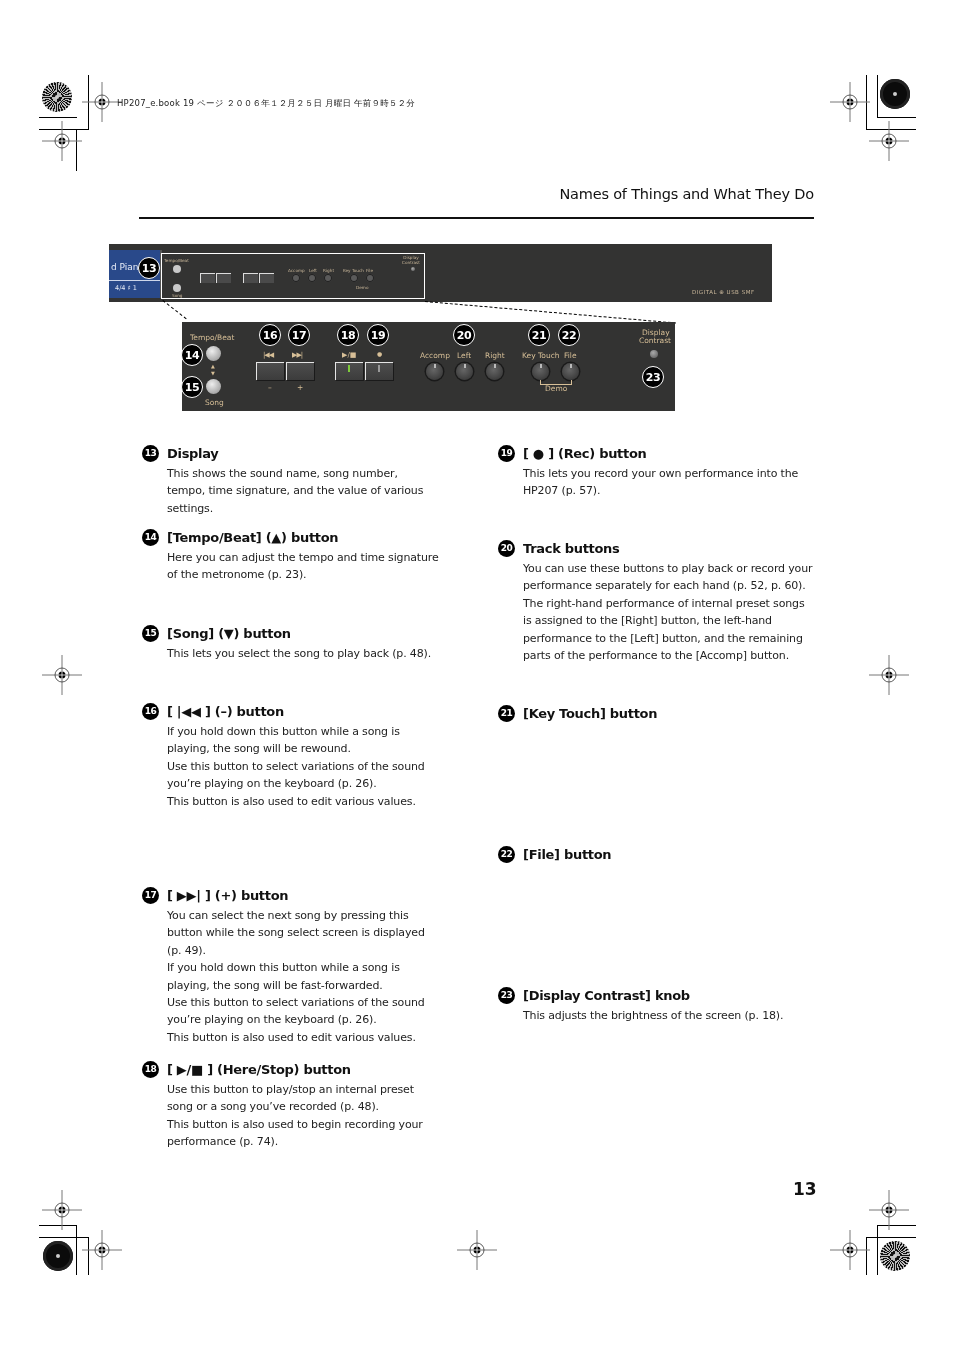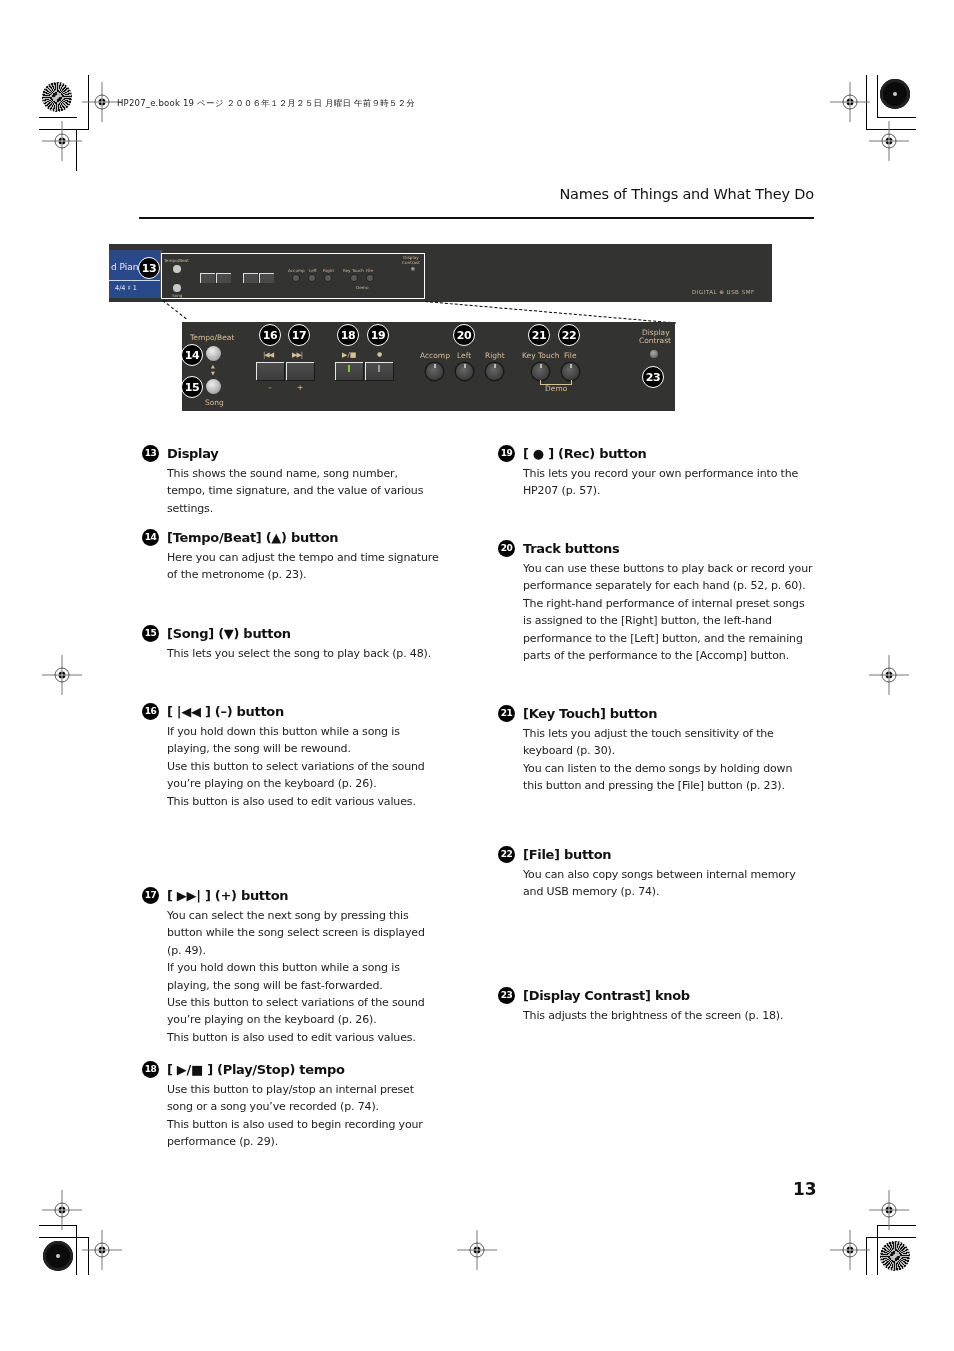--- a/index.html
+++ b/index.html
@@ -361,25 +361,25 @@
     <p>You can select the next song by pressing this button while the song select screen is displayed (p. 49).</p>
     <p>If you hold down this button while a song is playing, the song will be fast-forwarded.</p>
     <p>Use this button to select variations of the sound you’re playing on the keyboard (p. 26).</p>
     <p>This button is also used to edit various values.</p>
   </div>
 </div>
 
 <div class="item" style="left:139px;top:1060px;">
   <div class="head">
       <span class="bullet">18</span>
-      <span class="title">[ ▶/■ ] (Play/Stop) tempo</span>
-    </div>
-  <div class="body">
-    <p>Use this button to play/stop an internal preset song or a song you’ve recorded (p. 74).</p>
-    <p>This button is also used to begin recording your performance (p. 29).</p>
+      <span class="title">[ ▶/■ ] (Here/Stop) button</span>
+    </div>
+  <div class="body">
+    <p>Use this button to play/stop an internal preset song or a song you’ve recorded (p. 48).</p>
+    <p>This button is also used to begin recording your performance (p. 74).</p>
   </div>
 </div>
 
 <div class="item" style="left:495px;top:444px;width:320px;">
   <div class="head">
       <span class="bullet">19</span>
       <span class="title">[ ● ] (Rec) button</span>
     </div>
   <div class="body">
       <p>This lets you record your own performance into the HP207 (p. 57).</p>
@@ -394,33 +394,28 @@
   <div class="body">
       <p>You can use these buttons to play back or record your performance separately for each hand (p. 52, p. 60). The right-hand performance of internal preset songs is assigned to the [Right] button, the left-hand performance to the [Left] button, and the remaining parts of the performance to the [Accomp] button.</p>
     </div>
 </div>
 
 <div class="item" style="left:495px;top:704px;width:320px;">
   <div class="head">
       <span class="bullet">21</span>
       <span class="title">[Key Touch] button</span>
     </div>
-  <div class="body">
-    <p>This lets you adjust the touch sensitivity of the keyboard (p. 30).</p>
-    <p>You can listen to the demo songs by holding down this button and pressing the [File] button (p. 23).</p>
-  </div>
 </div>
 
 <div class="item" style="left:495px;top:845px;width:320px;">
   <div class="head">
       <span class="bullet">22</span>
       <span class="title">[File] button</span>
     </div>
   <div class="body">
-    <p>You can also copy songs between internal memory and USB memory (p. 74).</p>
   </div>
 </div>
 
 <div class="item" style="left:495px;top:986px;width:320px;">
   <div class="head">
       <span class="bullet">23</span>
       <span class="title">[Display Contrast] knob</span>
     </div>
   <div class="body">
       <p>This adjusts the brightness of the screen (p. 18).</p>

